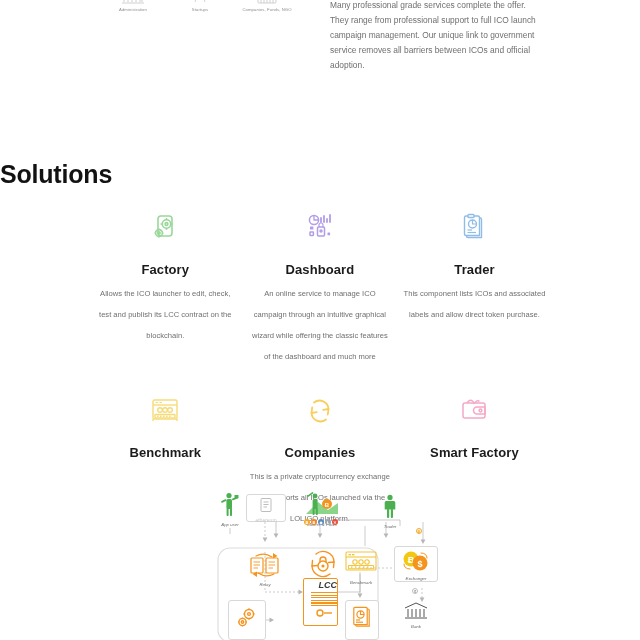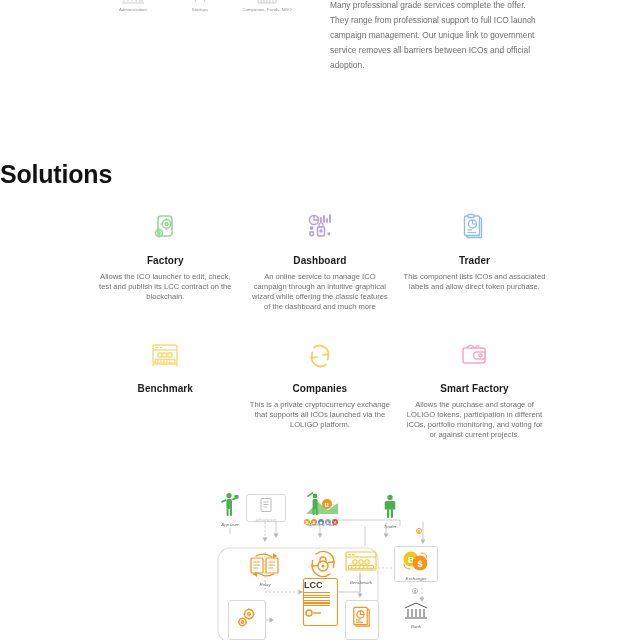--- a/index.html
+++ b/index.html
@@ -27,37 +27,37 @@
   
   .solutions-title { position: absolute; top: 160px; left: 0; width: 640px;
                      text-align: left; font-size: 25px; font-weight: bold;
                      color: #121212; letter-spacing: -.2px; }
 
   
   .grid { position: absolute; top: 208px; left: 88px; width: 464px;
           display: flex; flex-wrap: wrap; }
   .card { width: 154.6px; padding: 0 6px; text-align: center; margin-bottom: 24px; }
   .card .icon-wrap { height: 40px; display: flex; align-items: center; justify-content: center; }
-  .card .c-title { font-size: 10px; font-weight: bold; color: #1b1b1b;
-                   margin-top: 7px; letter-spacing: .1px; }
-  .card .c-desc { font-size: 7.6px; line-height: 10px; color: #6f6f6f; margin-top: 6px; }
+  .card .c-title { font-size: 13px; font-weight: bold; color: #1b1b1b;
+                   margin-top: 14px; letter-spacing: .1px; }
+  .card .c-desc { font-size: 7.6px; line-height: 21px; color: #6f6f6f; margin-top: 6px; }
 
   
   .diagram { position: absolute; left: 190px; top: 492px; width: 252px; height: 150px; }
   .dg-label { font-size: 4.4px; font-style: italic; color: #6b6b6b; text-align: center;
               white-space: nowrap; }
   .dg-node { position: absolute; text-align: center; }
   .coin-row { position: absolute; display: flex; gap: 1px; align-items: center; }
   .coin { width: 6px; height: 6px; border-radius: 50%; display: flex;
           align-items: center; justify-content: center; font-size: 4px; color: #fff;
           font-weight: bold; }
   .boxf { border: .8px solid #d8d8d8; border-radius: 3px; background: #fff; }
   .lcc-box { position: absolute; border: 1.2px solid #f5941d; border-radius: 2px;
              background: #fff; display: flex; flex-direction: column;
-             align-items: flex-start; }
+             align-items: flex-end; font-style: italic; }
   .lcc-text { font-size: 9px; font-weight: bold; color: #3a3a3a; margin-top: 1px; }
   .lcc-lines { width: 80%; margin-top: 2px; }
   .lcc-lines div { height: 1.2px; background: #f5941d; margin-bottom: 1.4px; }
 </style>
 </head>
 <body>
 
 <div id="page">
 
   <div class="top-section">
@@ -247,21 +247,20 @@
           <g stroke="#f5a8c6" stroke-width="1.5" fill="none" stroke-linejoin="round">
             <path d="M9 7 q2.5 -4 5.5 -2 q2 1.3 1 3"></path>
             <path d="M17 7 q2 -3.5 4.5 -1.6"></path>
             <rect x="5" y="7" width="22" height="15" rx="2"></rect>
             <path d="M19 11 h8 v7 h-8 a3.5 3.5 0 0 1 0 -7 z"></path>
             <circle cx="22.5" cy="14.5" r="1.4"></circle>
           </g>
         </svg>
       </div>
       <div class="c-title">Smart Factory</div>
-      <div class="c-desc">Allows the purchase and storage of LOLIGO tokens, participation in different ICOs, portfolio monitoring, and voting for or against current projects.</div>
     </div>
 
   </div>
 
   <div class="diagram">
 
     <svg width="252" height="150" viewBox="0 0 252 150" style="position:absolute;left:0;top:0;">
       <g stroke="#b6b6b6" stroke-width=".7" fill="none">
         <path d="M40 36 v6"></path>
         <path d="M75 30 v18" stroke-dasharray="2 2"></path>

